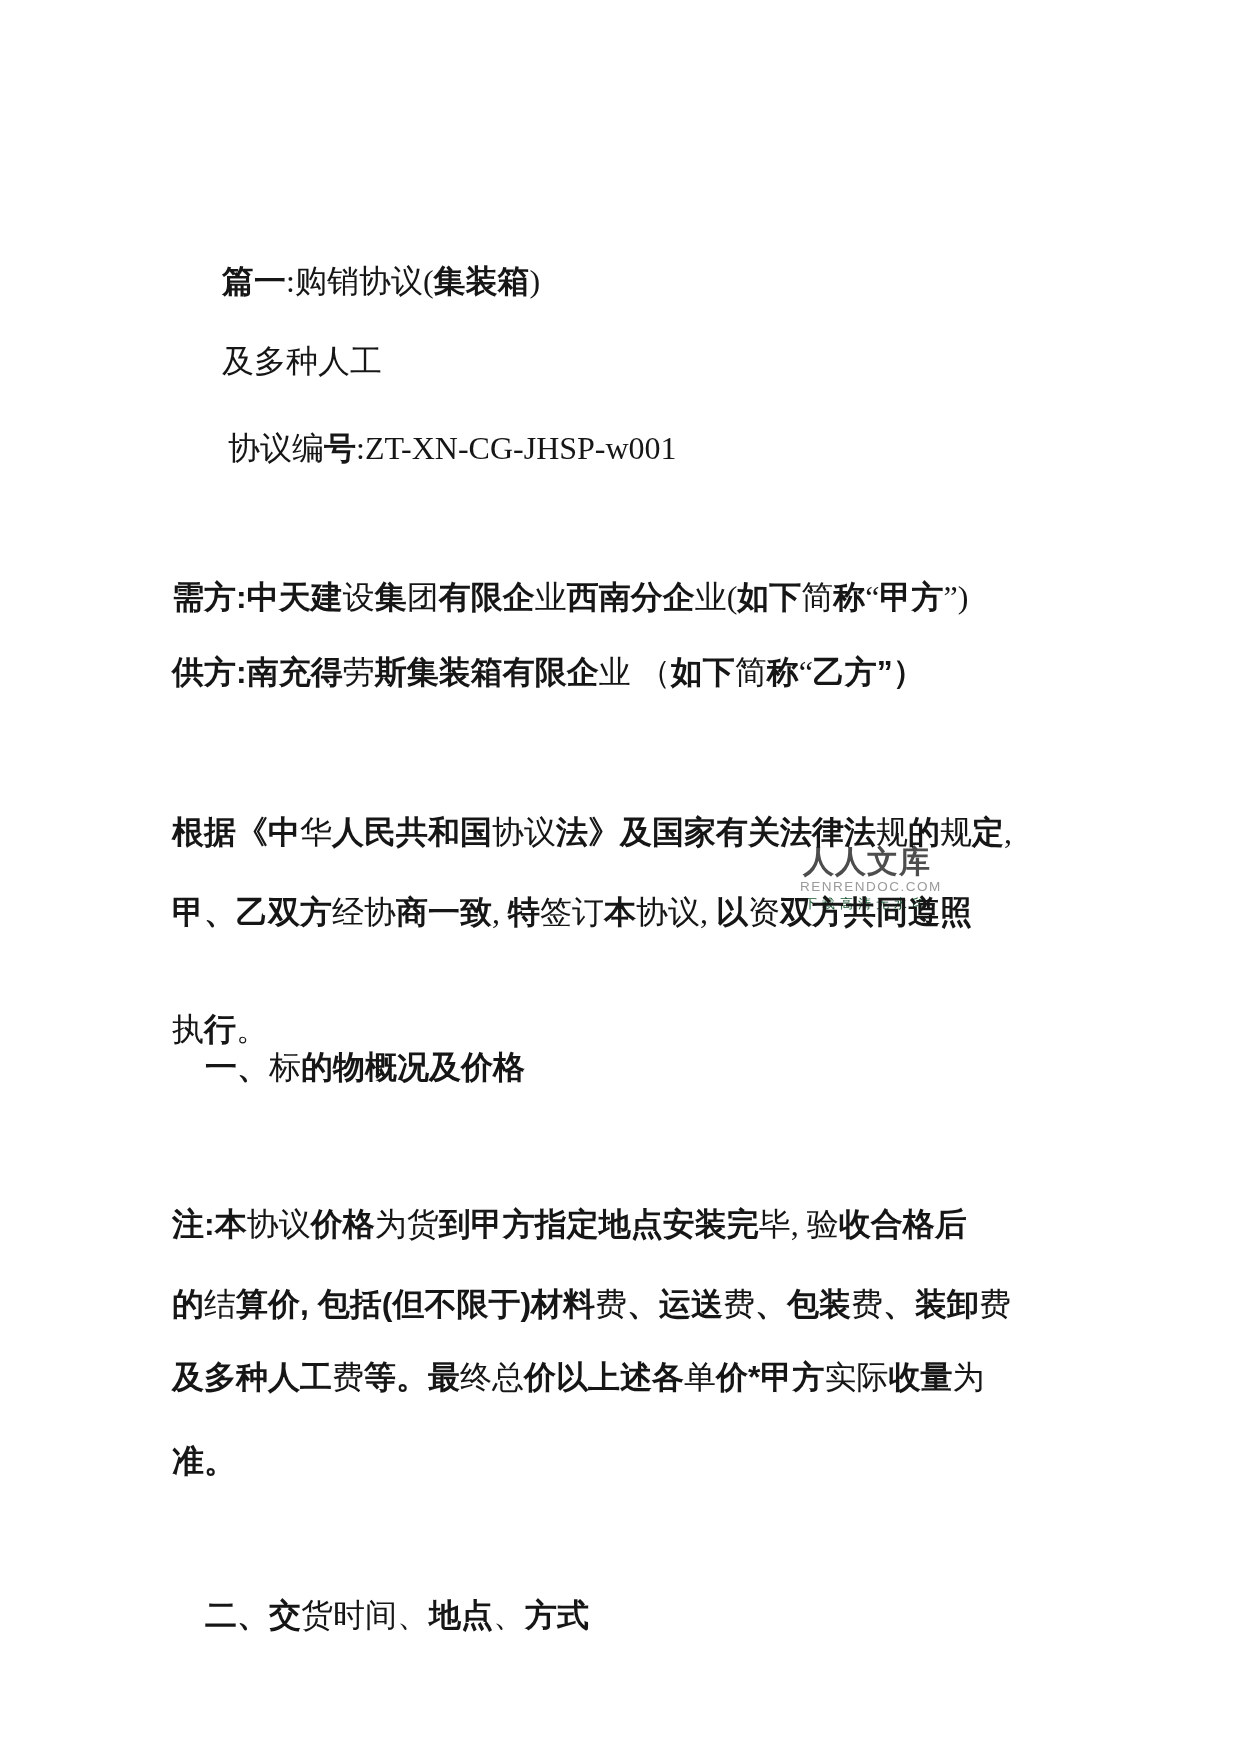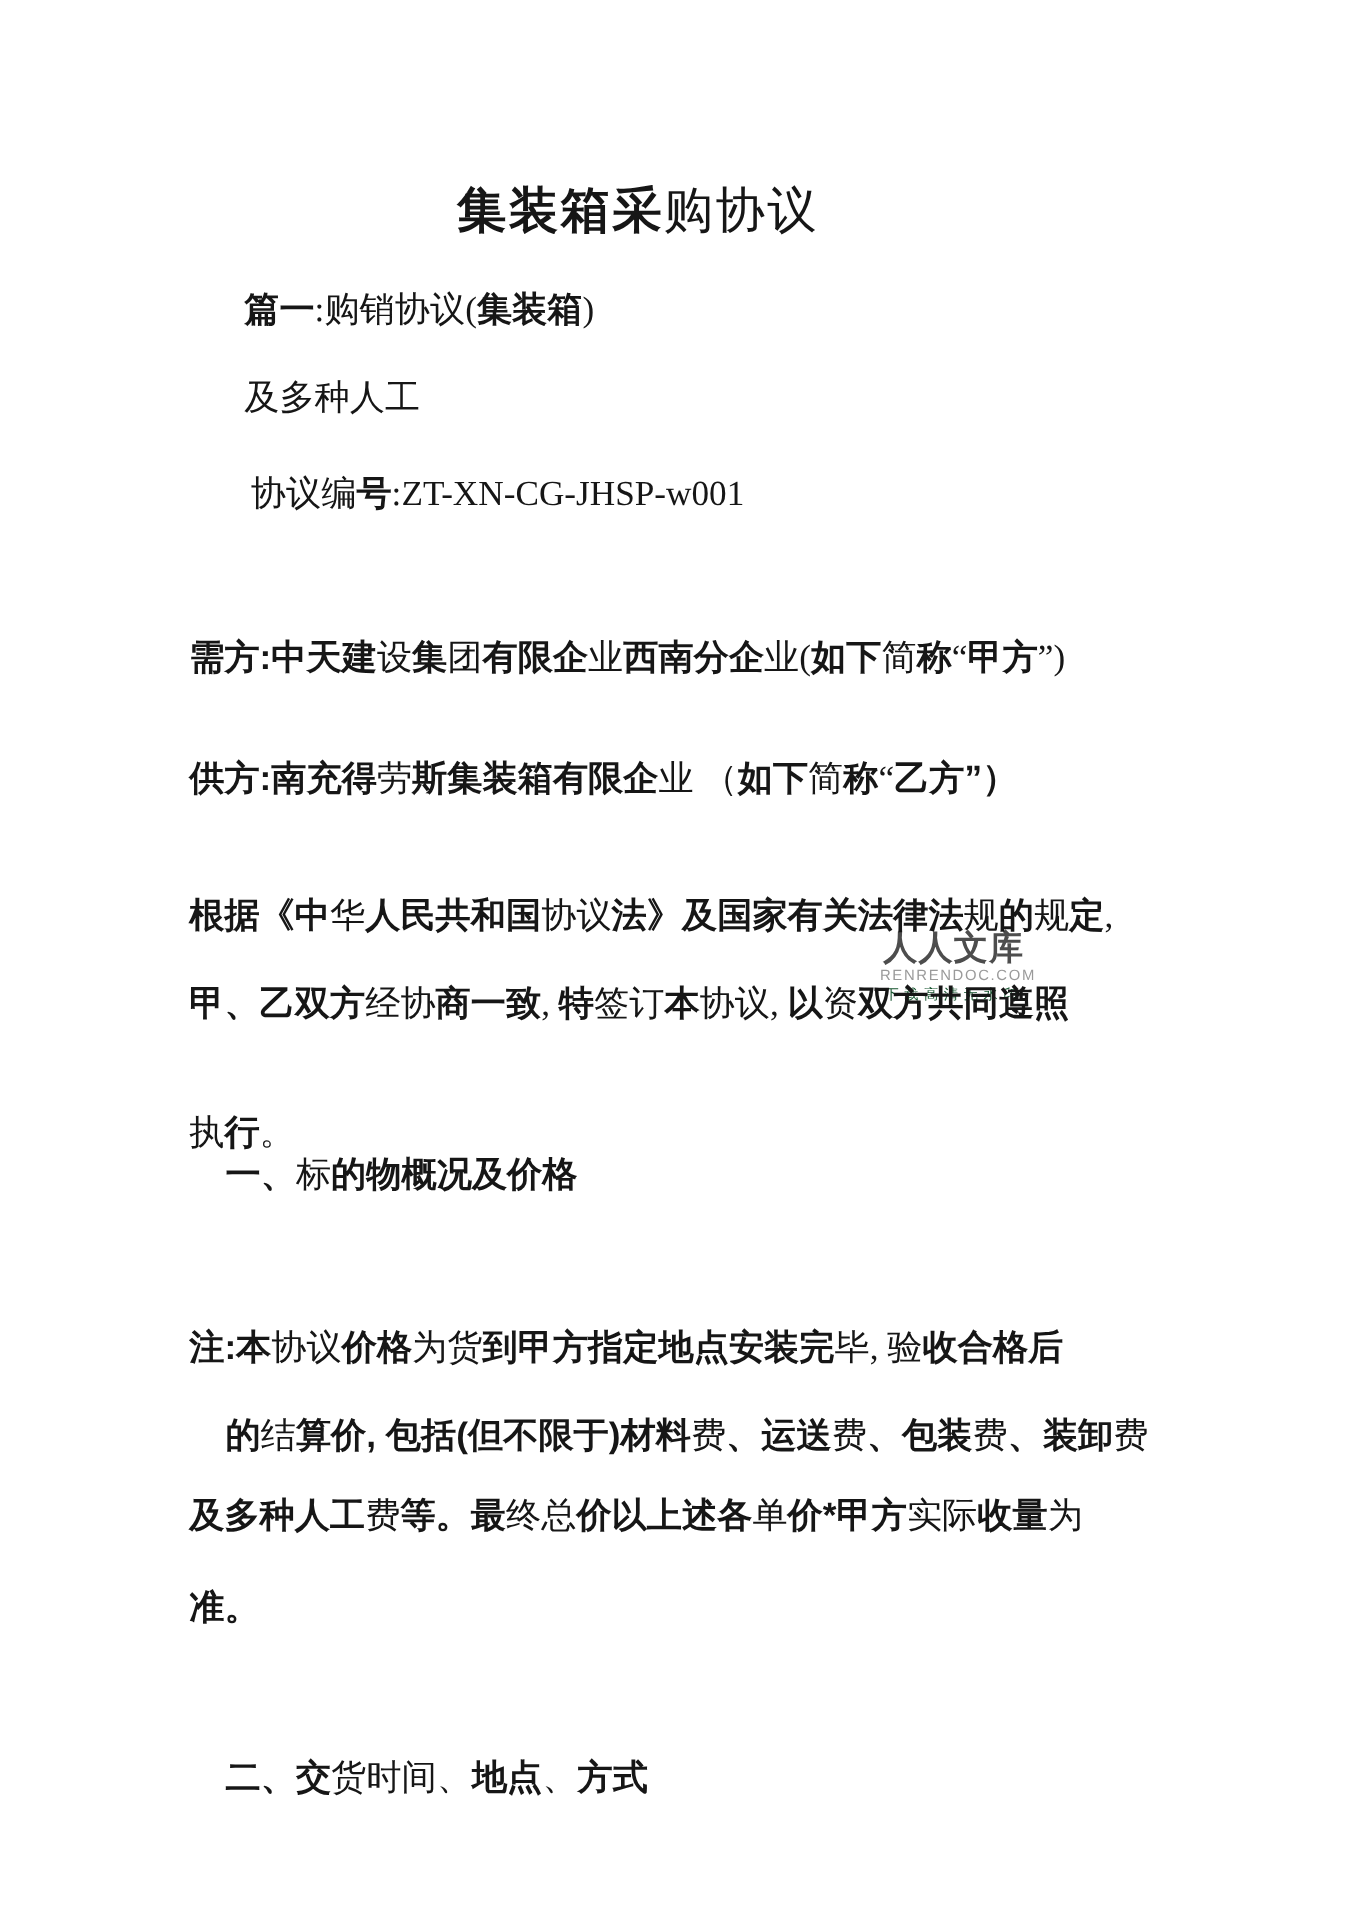--- a/index.html
+++ b/index.html
@@ -85,38 +85,37 @@
     letter-spacing: 5px;
     white-space: nowrap;
     margin-top: 1px;
   }
 </style>
 </head>
 <body>
 
 <div class="page">
 
-  <div class="doc-title"><span class="run-b">集装箱采</span><span class="run-r">购协议</span></div>
 
   <div class="watermark">
     <div class="wm-brand">人人文库</div>
     <div class="wm-site">RENRENDOC.COM</div>
     <div class="wm-tagline">下载高清无水印</div>
   </div>
 
   <div id="body-lines">
       <div class="line" style="top: 263px; left: 222px;"><span class="run-b">篇一</span><span class="run-r">:购销协议(</span><span class="run-b">集装箱</span><span class="run-r">)</span></div>
       <div class="line" style="top: 343px; left: 222px;"><span class="run-r">及多种人工</span></div>
       <div class="line" style="top: 414px; left: 228px; margin-top: 16px;"><span class="run-r">协议编</span><span class="run-b">号</span><span class="run-r">:</span><span class="run-latin">ZT-XN-CG-JHSP-w001</span></div>
       <div class="line" style="top: 579px; left: 172px;"><span class="run-b">需方:中天建</span><span class="run-r">设</span><span class="run-b">集</span><span class="run-r">团</span><span class="run-b">有限企</span><span class="run-r">业</span><span class="run-b">西南分企</span><span class="run-r">业</span><span class="run-r">(</span><span class="run-b">如下</span><span class="run-r">简</span><span class="run-b">称</span><span class="run-r">“</span><span class="run-b">甲方</span><span class="run-r">”)</span></div>
-      <div class="line" style="top: 654px; left: 172px; margin-top: 35px;"><span class="run-b">供方:南充得</span><span class="run-r">劳</span><span class="run-b">斯集装箱有限企</span><span class="run-r">业</span><span class="run-r"> （</span><span class="run-b">如下</span><span class="run-r">简</span><span class="run-b">称</span><span class="run-r">“</span><span class="run-b">乙方</span><span class="run-b">”）</span></div>
+      <div class="line" style="top: 654px; left: 172px;"><span class="run-b">供方:南充得</span><span class="run-r">劳</span><span class="run-b">斯集装箱有限企</span><span class="run-r">业</span><span class="run-r"> （</span><span class="run-b">如下</span><span class="run-r">简</span><span class="run-b">称</span><span class="run-r">“</span><span class="run-b">乙方</span><span class="run-b">”）</span></div>
       <div class="line" style="top: 814px; left: 172px;"><span class="run-b">根据《中</span><span class="run-r">华</span><span class="run-b">人民共和国</span><span class="run-r">协议</span><span class="run-b">法》及国家有关法律法</span><span class="run-r">规</span><span class="run-b">的</span><span class="run-r">规</span><span class="run-b">定</span><span class="run-r">,</span></div>
       <div class="line" style="top: 894px; left: 172px;"><span class="run-b">甲、乙双方</span><span class="run-r">经协</span><span class="run-b">商一致</span><span class="run-r">, </span><span class="run-b">特</span><span class="run-r">签订</span><span class="run-b">本</span><span class="run-r">协议</span><span class="run-r">, </span><span class="run-b">以</span><span class="run-r">资</span><span class="run-b">双方共同遵照</span></div>
       <div class="line" style="top: 969px; left: 172px; margin-top: 42px;"><span class="run-r">执</span><span class="run-b">行</span><span class="run-r">。</span></div>
       <div class="line" style="top: 1049px; left: 205px;"><span class="run-b">一、</span><span class="run-r">标</span><span class="run-b">的物概况及价格</span></div>
       <div class="line" style="top: 1206px; left: 172px;"><span class="run-b">注:本</span><span class="run-r">协议</span><span class="run-b">价格</span><span class="run-r">为货</span><span class="run-b">到甲方指定地点安装完</span><span class="run-r">毕, </span><span class="run-r">验</span><span class="run-b">收合</span><span class="run-b">格后</span></div>
-      <div class="line" style="top: 1286px; left: 172px; margin-left: 33px;"><span class="run-b">的</span><span class="run-r">结</span><span class="run-b">算价, </span><span class="run-b">包括(但不限于)材料</span><span class="run-r">费</span><span class="run-b">、运送</span><span class="run-r">费</span><span class="run-b">、包装</span><span class="run-r">费</span><span class="run-b">、装卸</span><span class="run-r">费</span></div>
+      <div class="line" style="top: 1286px; left: 172px;"><span class="run-b">的</span><span class="run-r">结</span><span class="run-b">算价, </span><span class="run-b">包括(但不限于)材料</span><span class="run-r">费</span><span class="run-b">、运送</span><span class="run-r">费</span><span class="run-b">、包装</span><span class="run-r">费</span><span class="run-b">、装卸</span><span class="run-r">费</span></div>
       <div class="line" style="top: 1359px; left: 172px;"><span class="run-b">及多种人工</span><span class="run-r">费</span><span class="run-b">等。最</span><span class="run-r">终总</span><span class="run-b">价以上述各</span><span class="run-r">单</span><span class="run-b">价*甲方</span><span class="run-r">实际</span><span class="run-b">收量</span><span class="run-r">为</span></div>
       <div class="line" style="top: 1443px; left: 172px;"><span class="run-b">准。</span></div>
       <div class="line" style="top: 1597px; left: 205px;"><span class="run-b">二、交</span><span class="run-r">货时间</span><span class="run-r">、</span><span class="run-b">地点</span><span class="run-r">、</span><span class="run-b">方式</span></div>
     </div>
 
 </div>
 
 </body></html>

